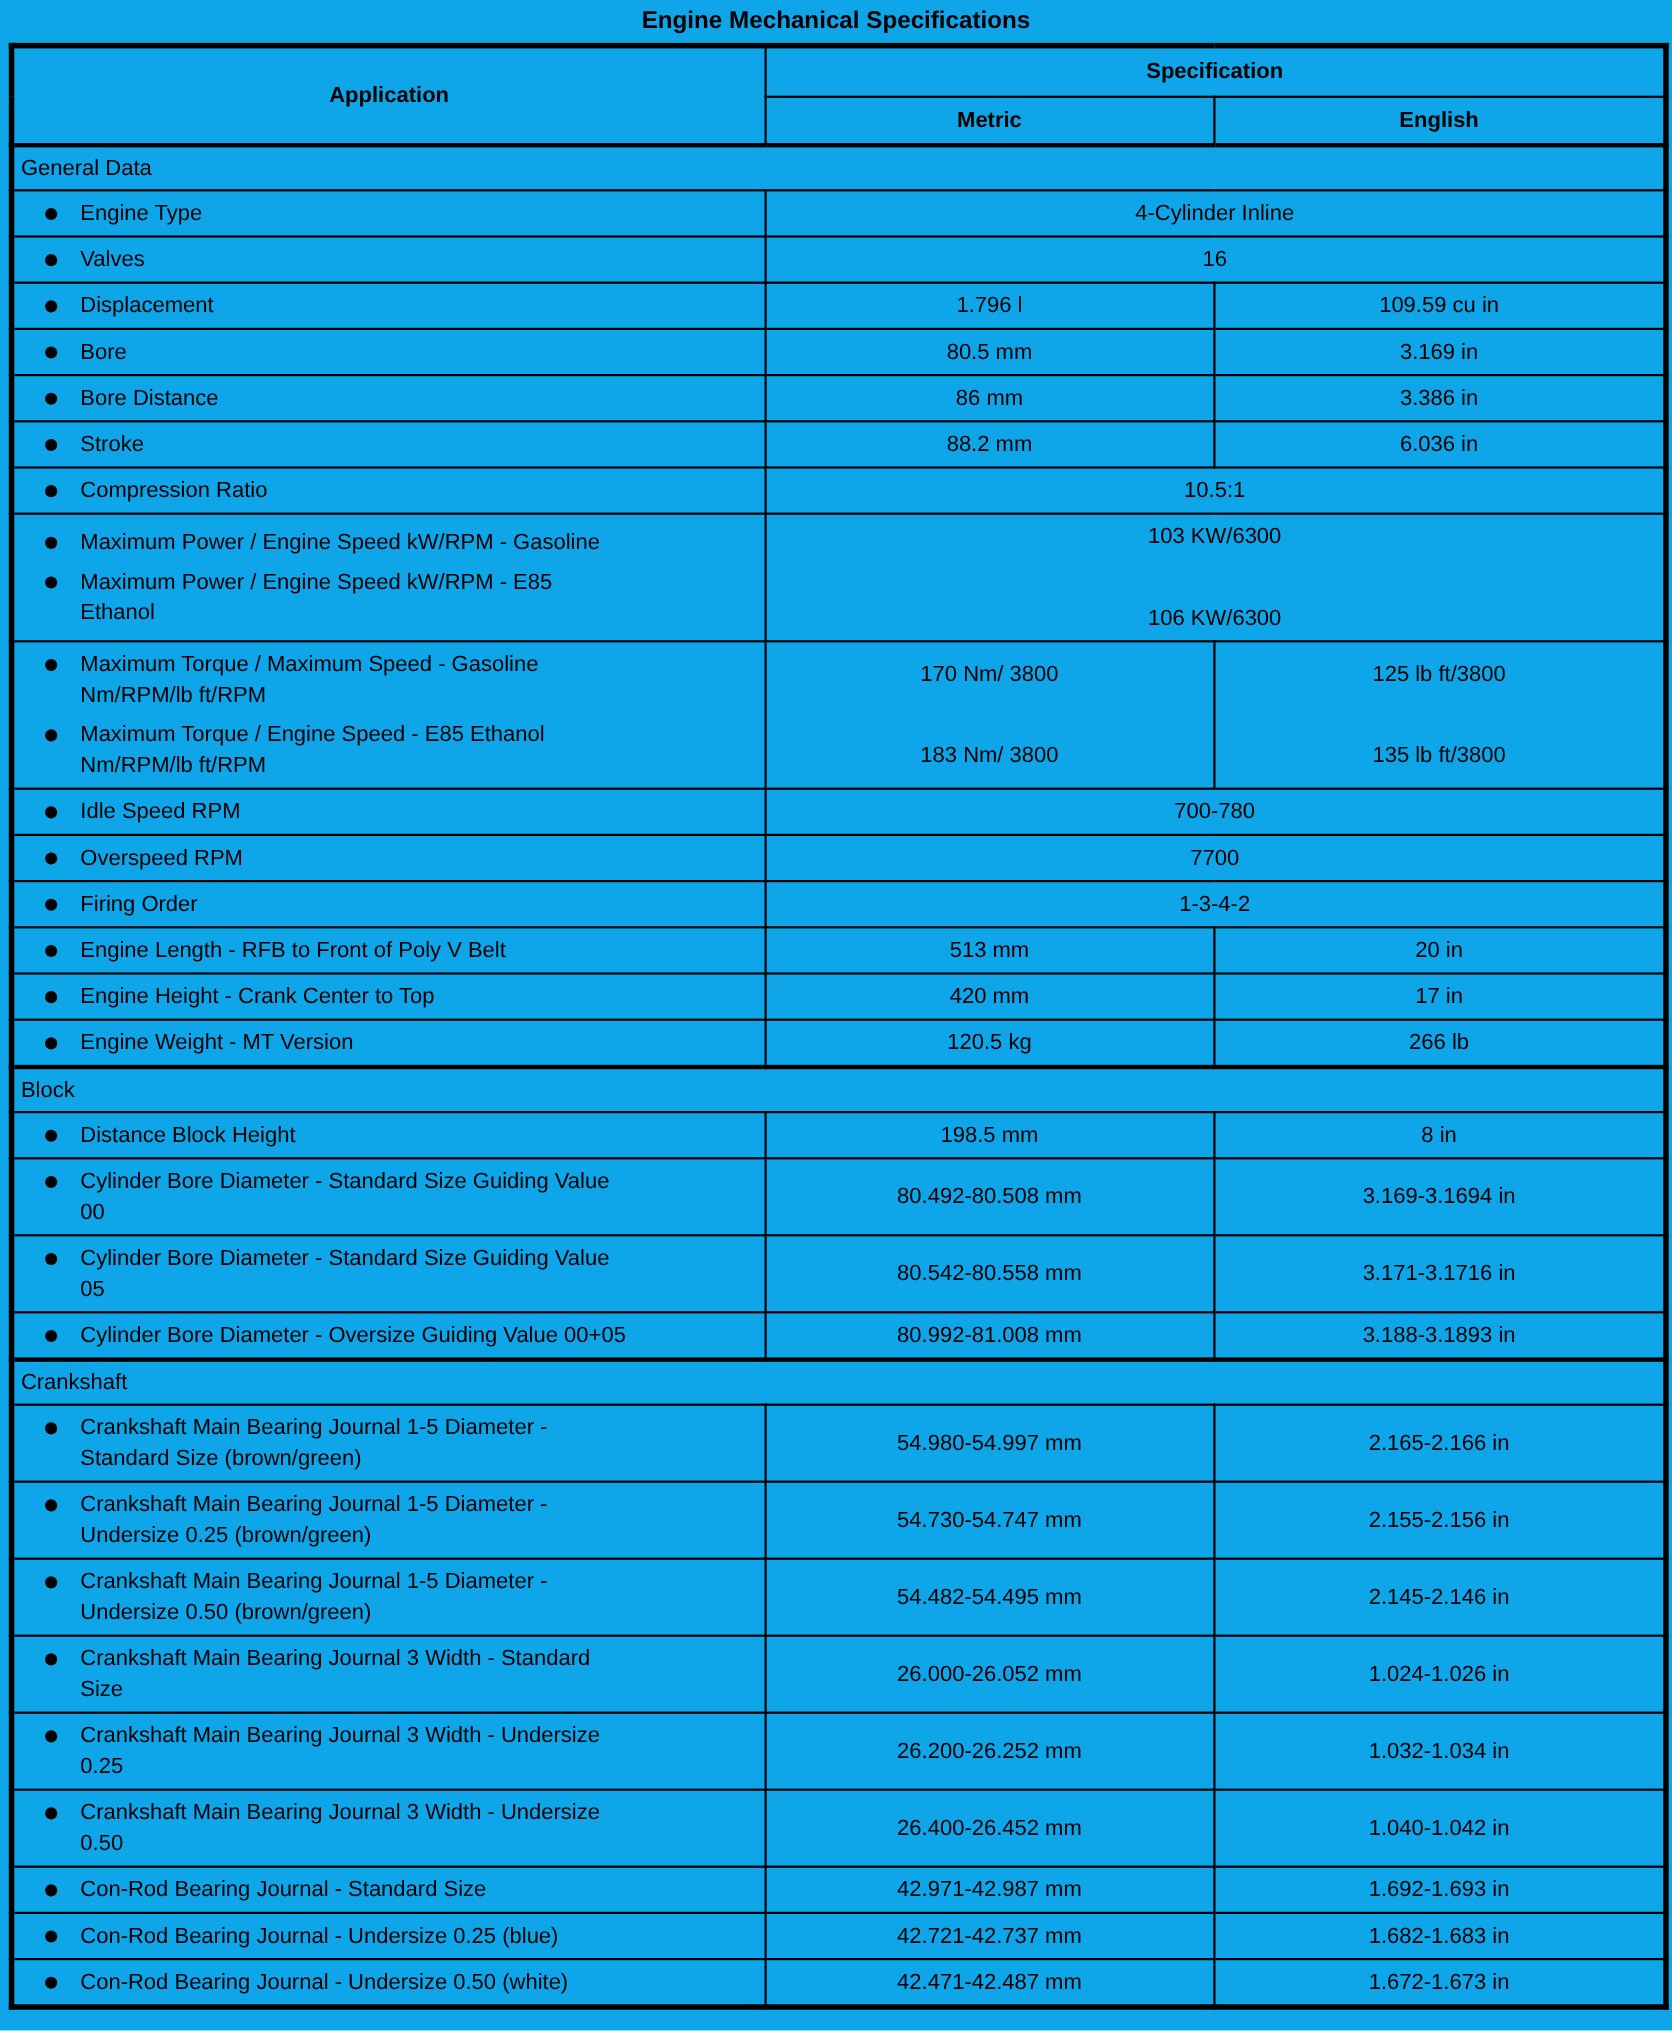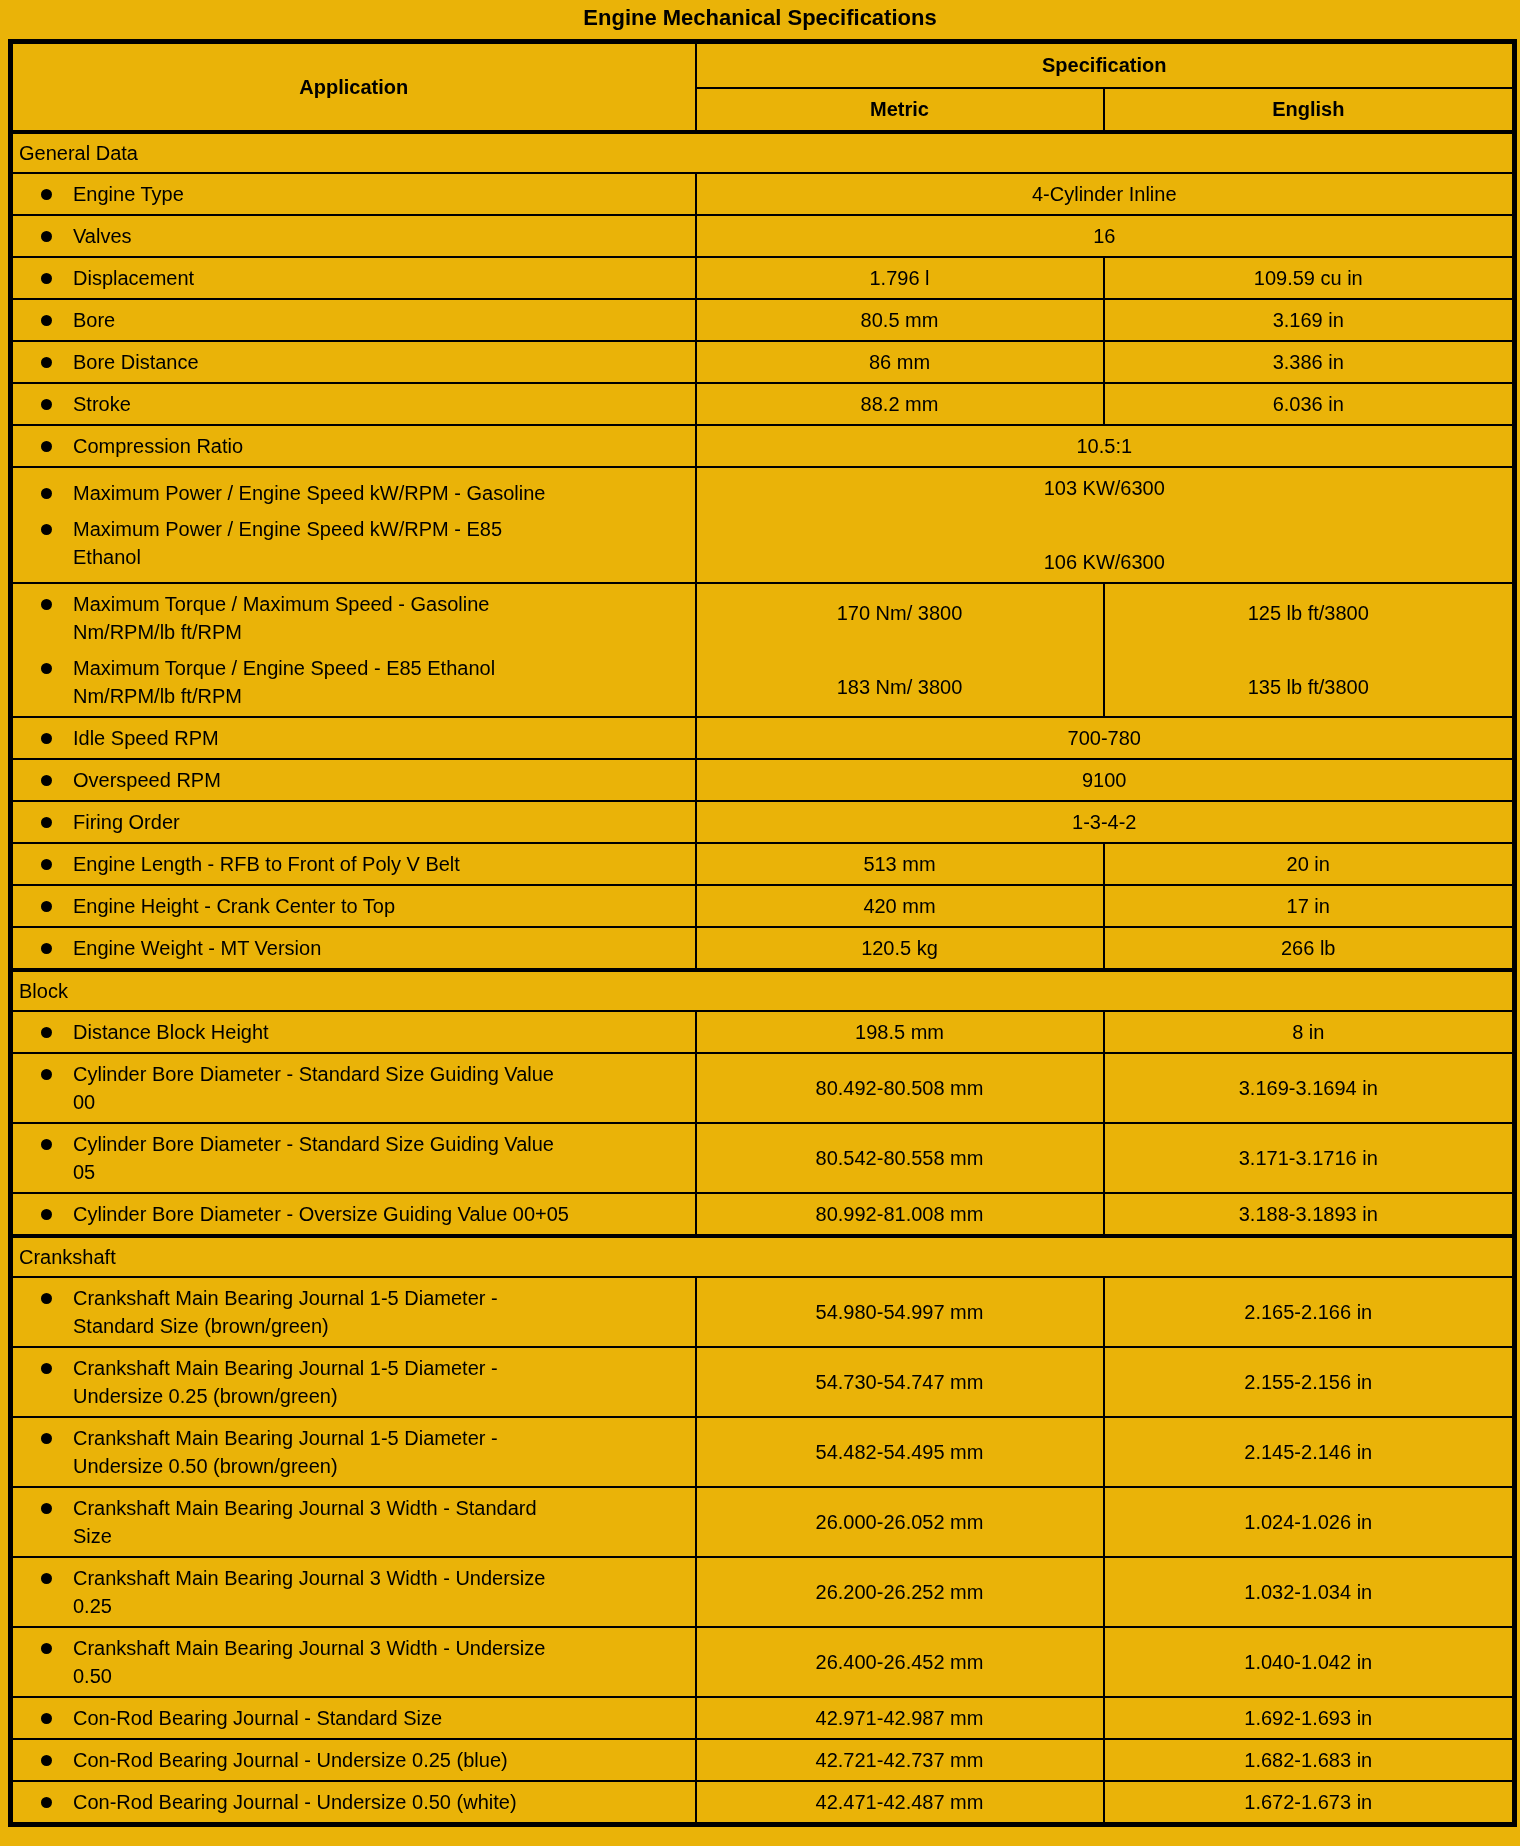--- a/index.html
+++ b/index.html
@@ -6,21 +6,21 @@
   html, body {
     margin: 0;
     padding: 0;
     background: #ffffff;
     color: #000000;
     font-family: "Liberation Sans", "DejaVu Sans", sans-serif;
   }
   .page {
     width: 1520px;
     min-height: 1846px;
-    background: #eab308;
+    background: #0ea5e9;
     position: relative;
   }
   .doc-title {
     text-align: center;
     font-size: 22px;
     font-weight: bold;
     padding-top: 5px;
     margin: 0 0 8px 0;
     letter-spacing: 0px;
   }
@@ -250,21 +250,21 @@
           </td>
         </tr>
         <tr>
           <td class="label-cell">
             <div class="bullet-item">
               <span class="bullet"></span>
               <span class="bullet-text">Overspeed RPM</span>
             </div>
           </td>
           <td class="value-cell" colspan="2">
-            <div class="value-line">9100</div>
+            <div class="value-line">7700</div>
           </td>
         </tr>
         <tr>
           <td class="label-cell">
             <div class="bullet-item">
               <span class="bullet"></span>
               <span class="bullet-text">Firing Order</span>
             </div>
           </td>
           <td class="value-cell" colspan="2">

